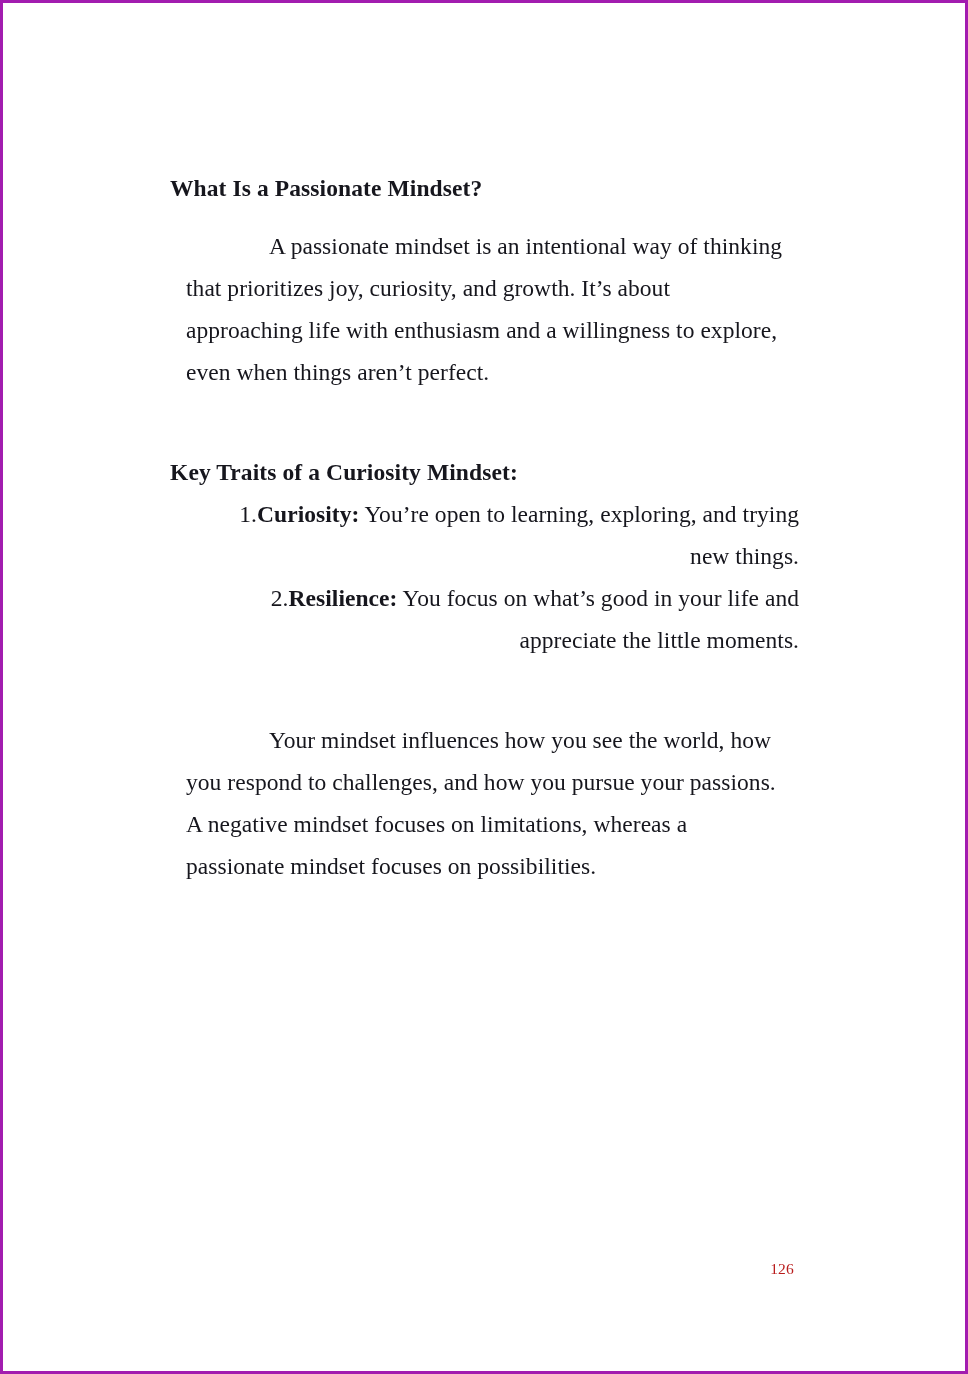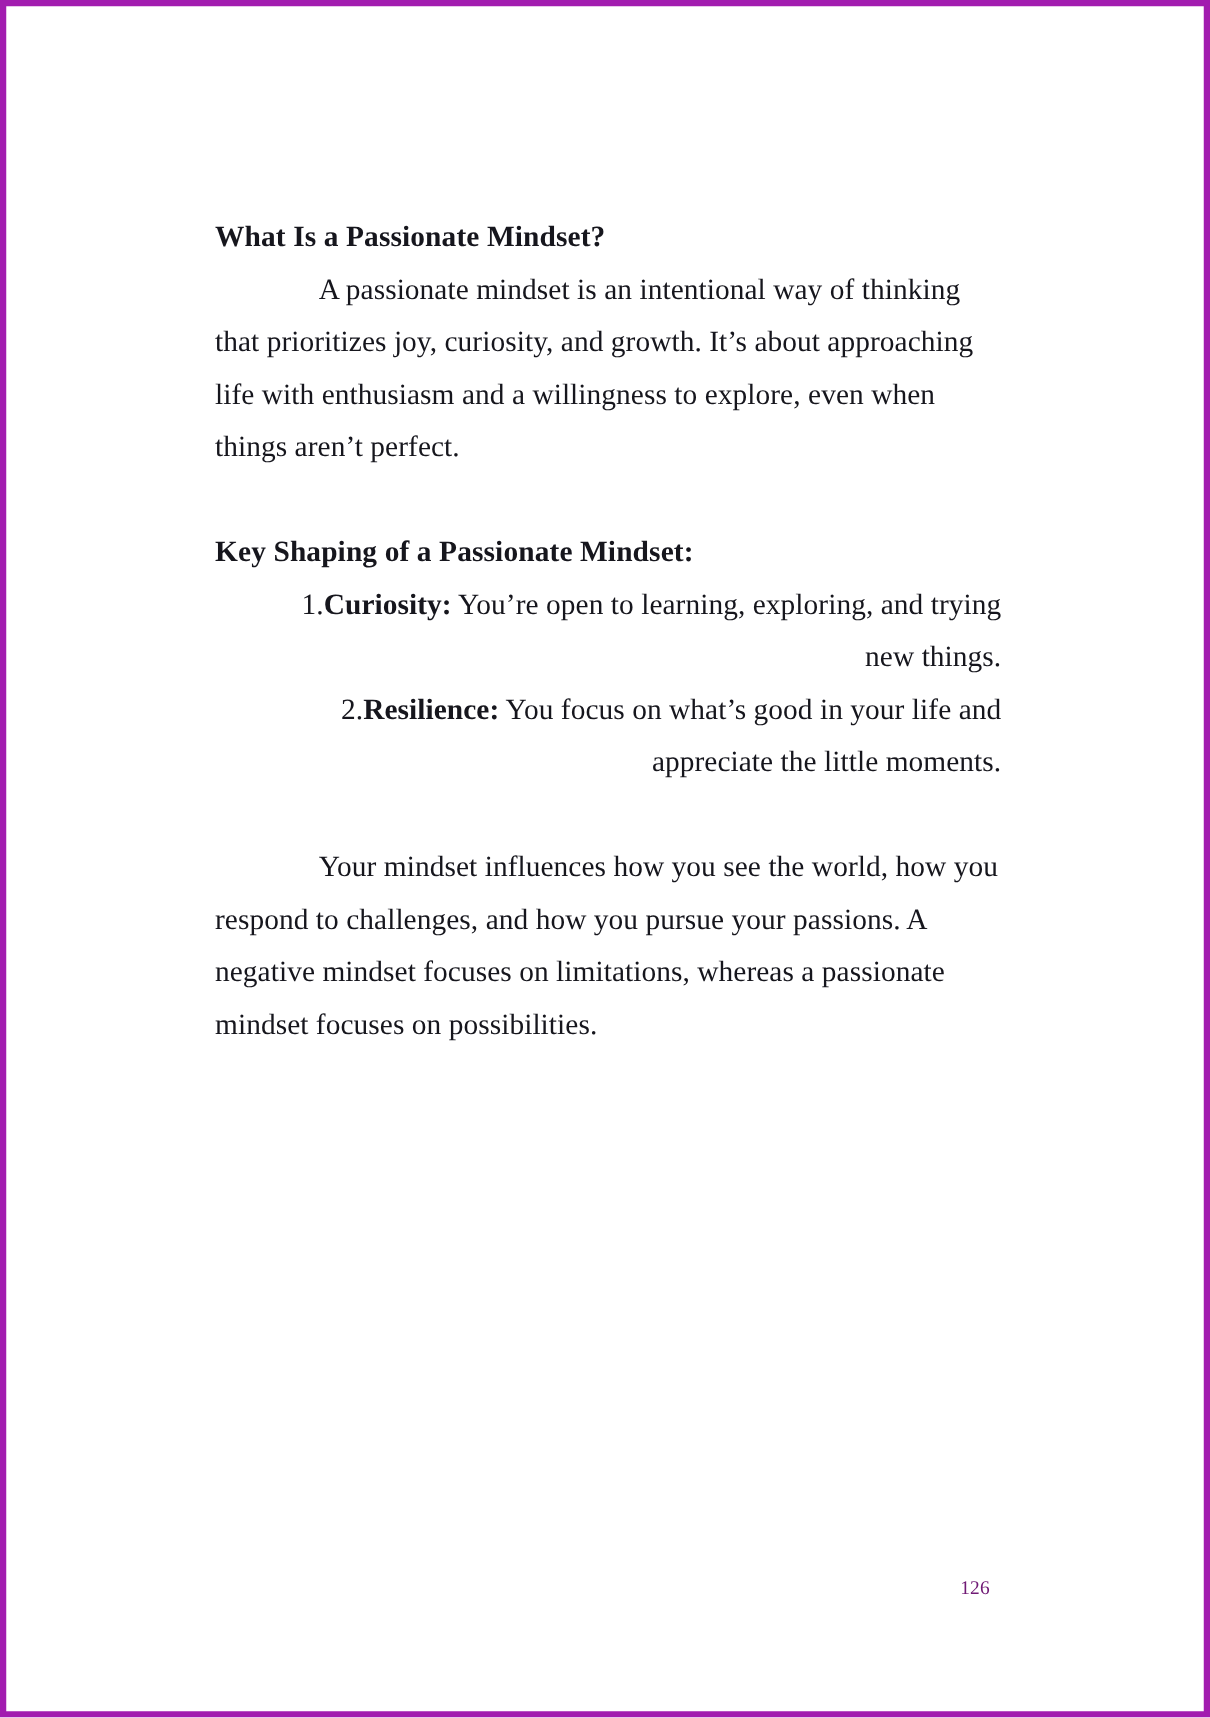--- a/index.html
+++ b/index.html
@@ -8,21 +8,21 @@
     padding: 0;
     background: #ffffff;
   }
 
   .page {
     position: relative;
     width: 968px;
     height: 1374px;
     box-sizing: border-box;
     background: #ffffff;
-    border: 5px solid #a21caf;
+    border: 3px solid #a21caf;
     overflow: hidden;
     font-family: "Liberation Serif", "DejaVu Serif", serif;
     color: #16161d;
     -webkit-font-smoothing: antialiased;
   }
 
   .content {
     position: absolute;
     left: 167px;
     top: 164px;
@@ -35,21 +35,21 @@
     font-weight: bold;
     line-height: 42px;
     margin: 0;
     letter-spacing: 0.1px;
   }
 
   
   .para {
     font-size: 23.5px;
     line-height: 42px;
-    margin: 0;
+    margin: 16px;
     text-align: left;
     text-indent: 83px;
     letter-spacing: 0.05px;
   }
 
   
   .list-item {
     font-size: 23.5px;
     line-height: 42px;
     margin: 0;
@@ -85,38 +85,38 @@
     font-size: 23.5px;
   }
 
   
   .folio {
     position: absolute;
     right: 171px;
     top: 1256px;
     font-size: 15.5px;
     line-height: 20px;
-    color: #701a75;
+    color: #b91c1c;
     letter-spacing: 0.2px;
   }
 </style>
 </head>
 <body>
 
 <div class="page">
 
   <div class="content">
 
     <h2 class="heading">What Is a Passionate Mindset?</h2>
 
     <p class="para">A passionate mindset is an intentional way of thinking that prioritizes joy, curiosity, and growth. It’s about approaching life with enthusiasm and a willingness to explore, even when things aren’t perfect.</p>
 
     <div class="gap">&nbsp;</div>
 
-    <h2 class="heading">Key Shaping of a Passionate Mindset:</h2>
+    <h2 class="heading">Key Traits of a Curiosity Mindset:</h2>
 
     <p class="list-item">
       <span class="item-num">1.</span><span class="term">Curiosity</span><span class="colon-bold">:</span><span> You’re open to learning, exploring, and trying new things.</span>
     </p>
 
     <p class="list-item">
       <span class="item-num">2.</span><span class="term">Resilience</span><span class="colon-bold">:</span><span> You focus on what’s good in your life and appreciate the little moments.</span>
     </p>
 
 

